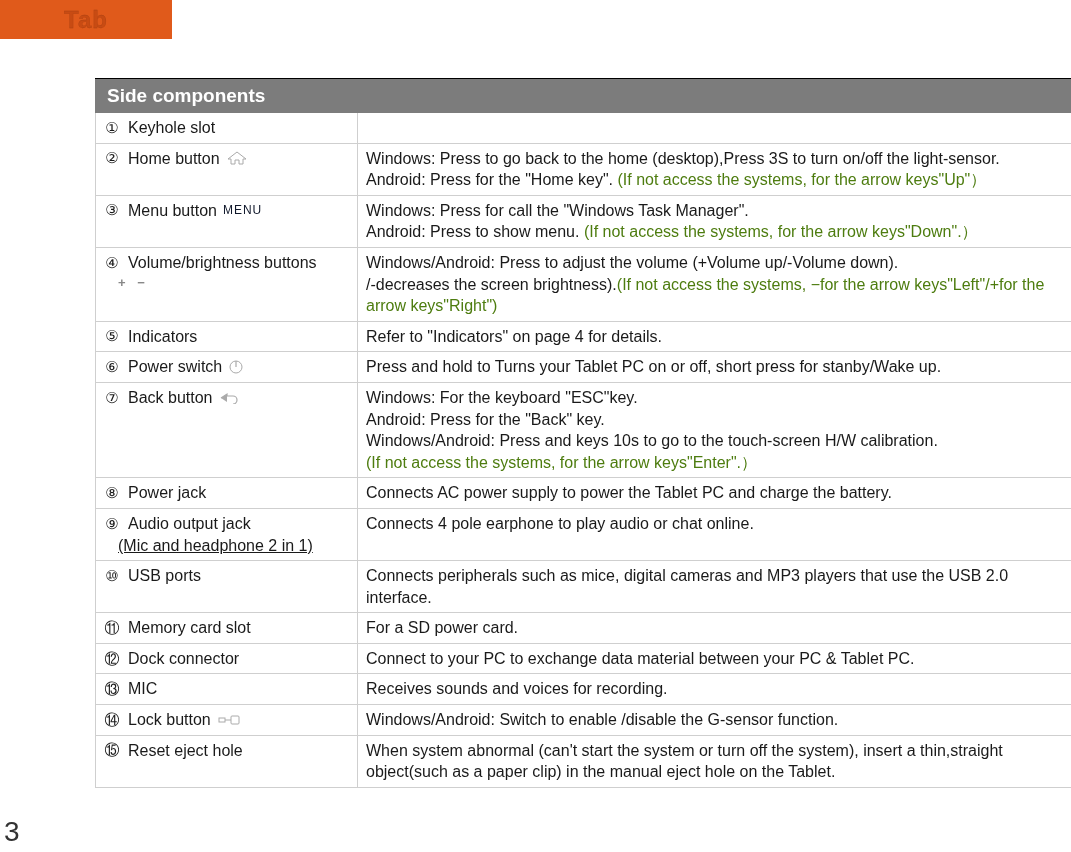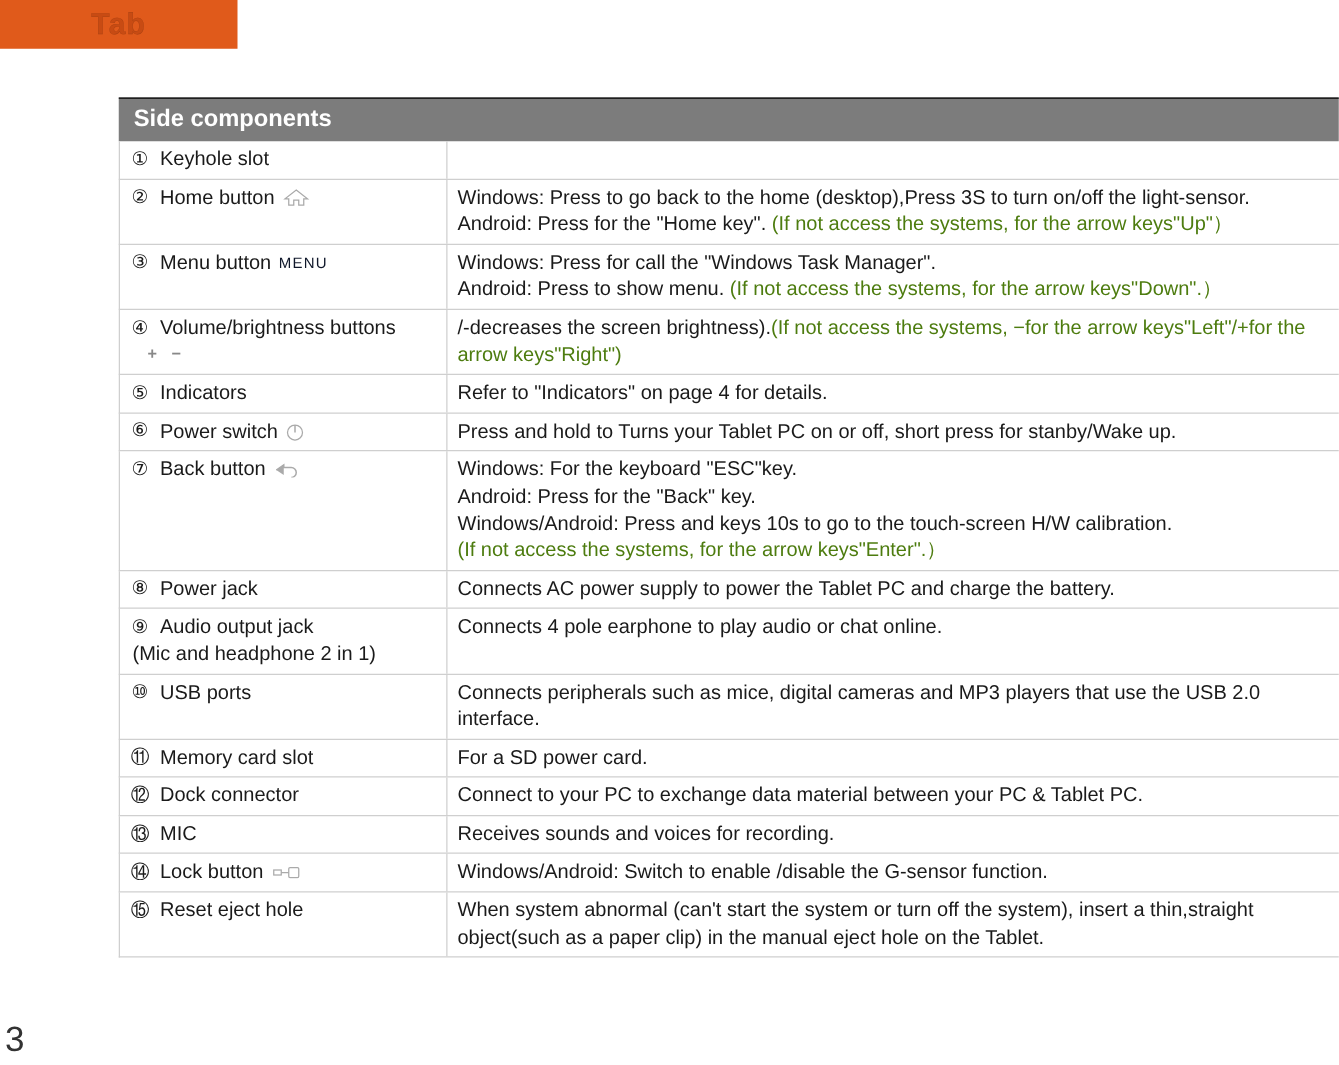--- a/index.html
+++ b/index.html
@@ -5,21 +5,21 @@
     * { box-sizing: border-box; margin: 0; padding: 0; }
     body {
       width: 1071px;
       height: 852px;
       background: #ffffff;
       font-family: "Helvetica Neue", Arial, sans-serif;
       position: relative;
       color: #1a1a1a;
     }
     .tab-bar {
-      width: 190px;
+      width: 172px;
       height: 39px;
       background: #e05a1b;
       color: #b44414;
       font-size: 24px;
       font-weight: 700;
       display: flex;
       align-items: center;
       justify-content: center;
       position: relative;
     }
@@ -59,21 +59,21 @@
       align-items: flex-start;
       flex-direction: column;
     }
     .row .right {
       flex: 1;
       padding: 4px 8px 4px 8px;
     }
     .row .left .top-line { display: flex; align-items: center; gap: 6px; }
     .row .left .num { font-size: 15px; margin-right: 2px; display: inline-block; min-width: 16px; text-align: center; }
     .row .left .label { font-size: 16px; }
-    .row .left .sublabel { font-size: 16px; margin-left: 2px; }
+    .row .left .sublabel { font-size: 16px; margin-left: 14px; text-decoration: underline; }
     .accent { color: #4d7c0f; }
     .page-num {
       position: absolute;
       left: 4px;
       bottom: 4px;
       font-size: 28px;
       color: #333;
       font-family: Arial, sans-serif;
     }
     .icon { display: inline-flex; align-items: center; justify-content: center; }
@@ -155,20 +155,21 @@
 
   <div class="row">
     <div class="left">
       <div class="top-line">
         <span class="num">④</span>
         <span class="label">Volume/brightness buttons</span>
       </div>
       <span class="icon plusminus">+ −</span>
     </div>
     <div class="right">
+      <div>Windows/Android: Press to adjust the volume (+Volume up/-Volume down).</div>
       <div>
         <span>/-decreases the screen brightness).</span><span class="accent">(If not access  the systems,  −for the arrow keys"Left"/+for the arrow keys"Right")</span>
       </div>
     </div>
   </div>
 
   <div class="row">
     <div class="left">
       <div class="top-line">
         <span class="num">⑤</span>

